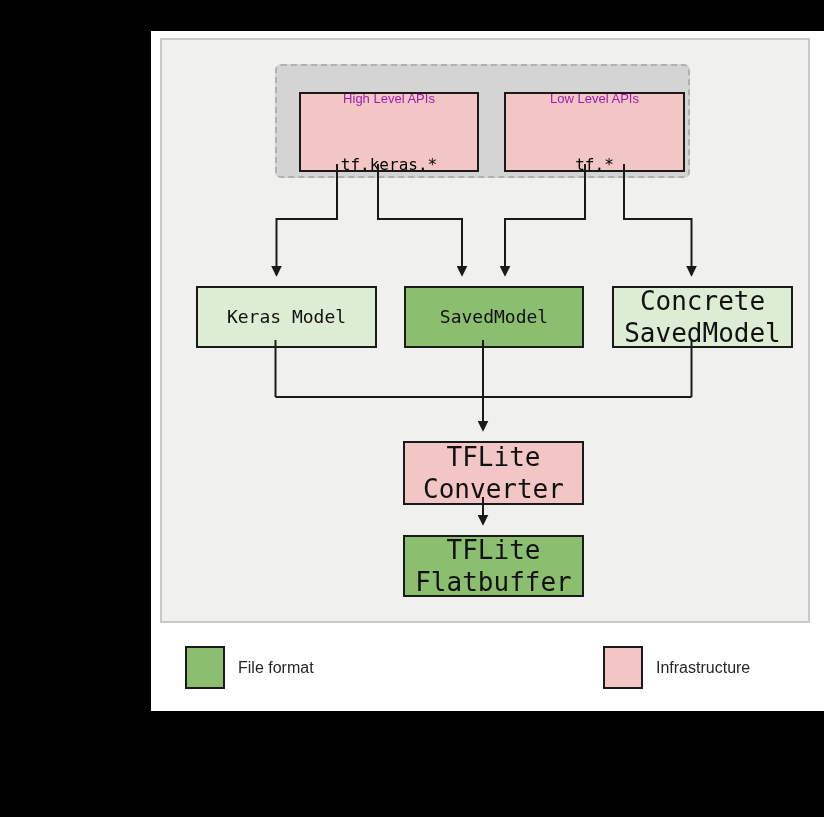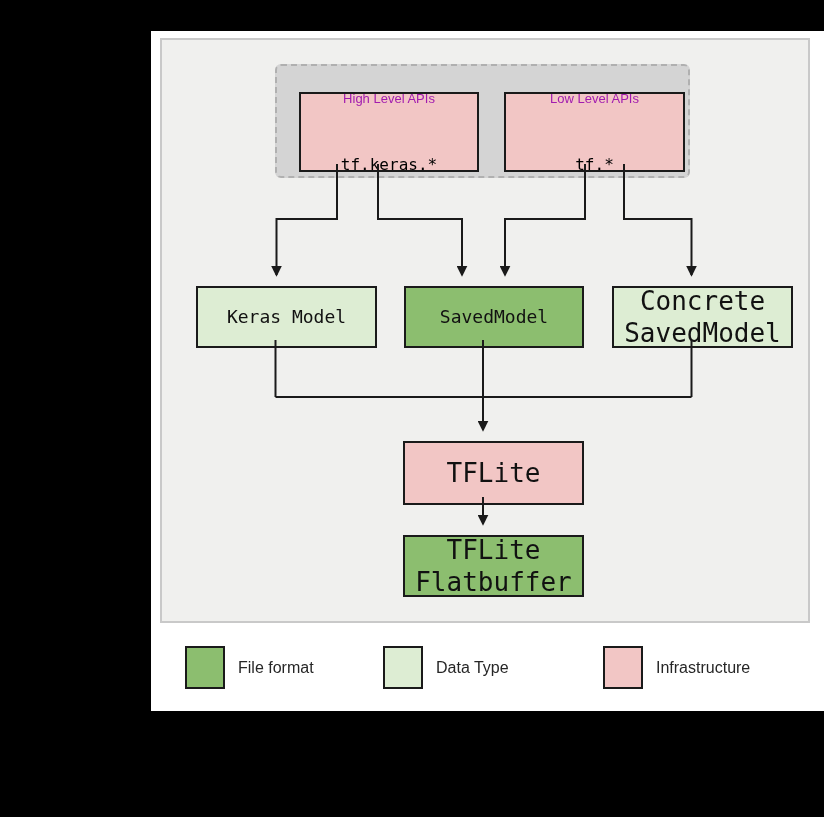--- a/index.html
+++ b/index.html
@@ -82,20 +82,21 @@
       <span class="mono-label">SavedModel</span>
     </div>
 
     <div class="dbox lightgreen box-concrete">
       <span class="mono-label two-line">Concrete</span>
       <span class="mono-label two-line">SavedModel</span>
     </div>
 
     <div class="dbox pink box-converter">
       <span class="mono-label two-line">TFLite</span>
+      <span class="mono-label two-line">Converter</span>
     </div>
 
     <div class="dbox green box-flatbuffer">
       <span class="mono-label two-line">TFLite</span>
       <span class="mono-label two-line">Flatbuffer</span>
     </div>
 
   </div>
 
   <svg class="connectors" viewBox="0 0 673 680">
@@ -122,23 +123,19 @@
 
       <path d="M332,466 V493" marker-end="url(#arrow)"></path>
     </g>
   </svg>
 
   <div class="legend">
     <div class="legend-item li-0">
       <span class="legend-swatch" style="background: rgb(140, 190, 111);"></span>
       <span class="legend-label">File format</span>
     </div>
-    <div class="legend-item li-1">
-      <span class="legend-swatch" style="background: rgb(221, 237, 211);"></span>
-      <span class="legend-label">Data Type</span>
-    </div>
     <div class="legend-item li-2">
       <span class="legend-swatch" style="background: rgb(242, 198, 197);"></span>
       <span class="legend-label">Infrastructure</span>
     </div>
   </div>
 
 </div>
 
 </body></html>

